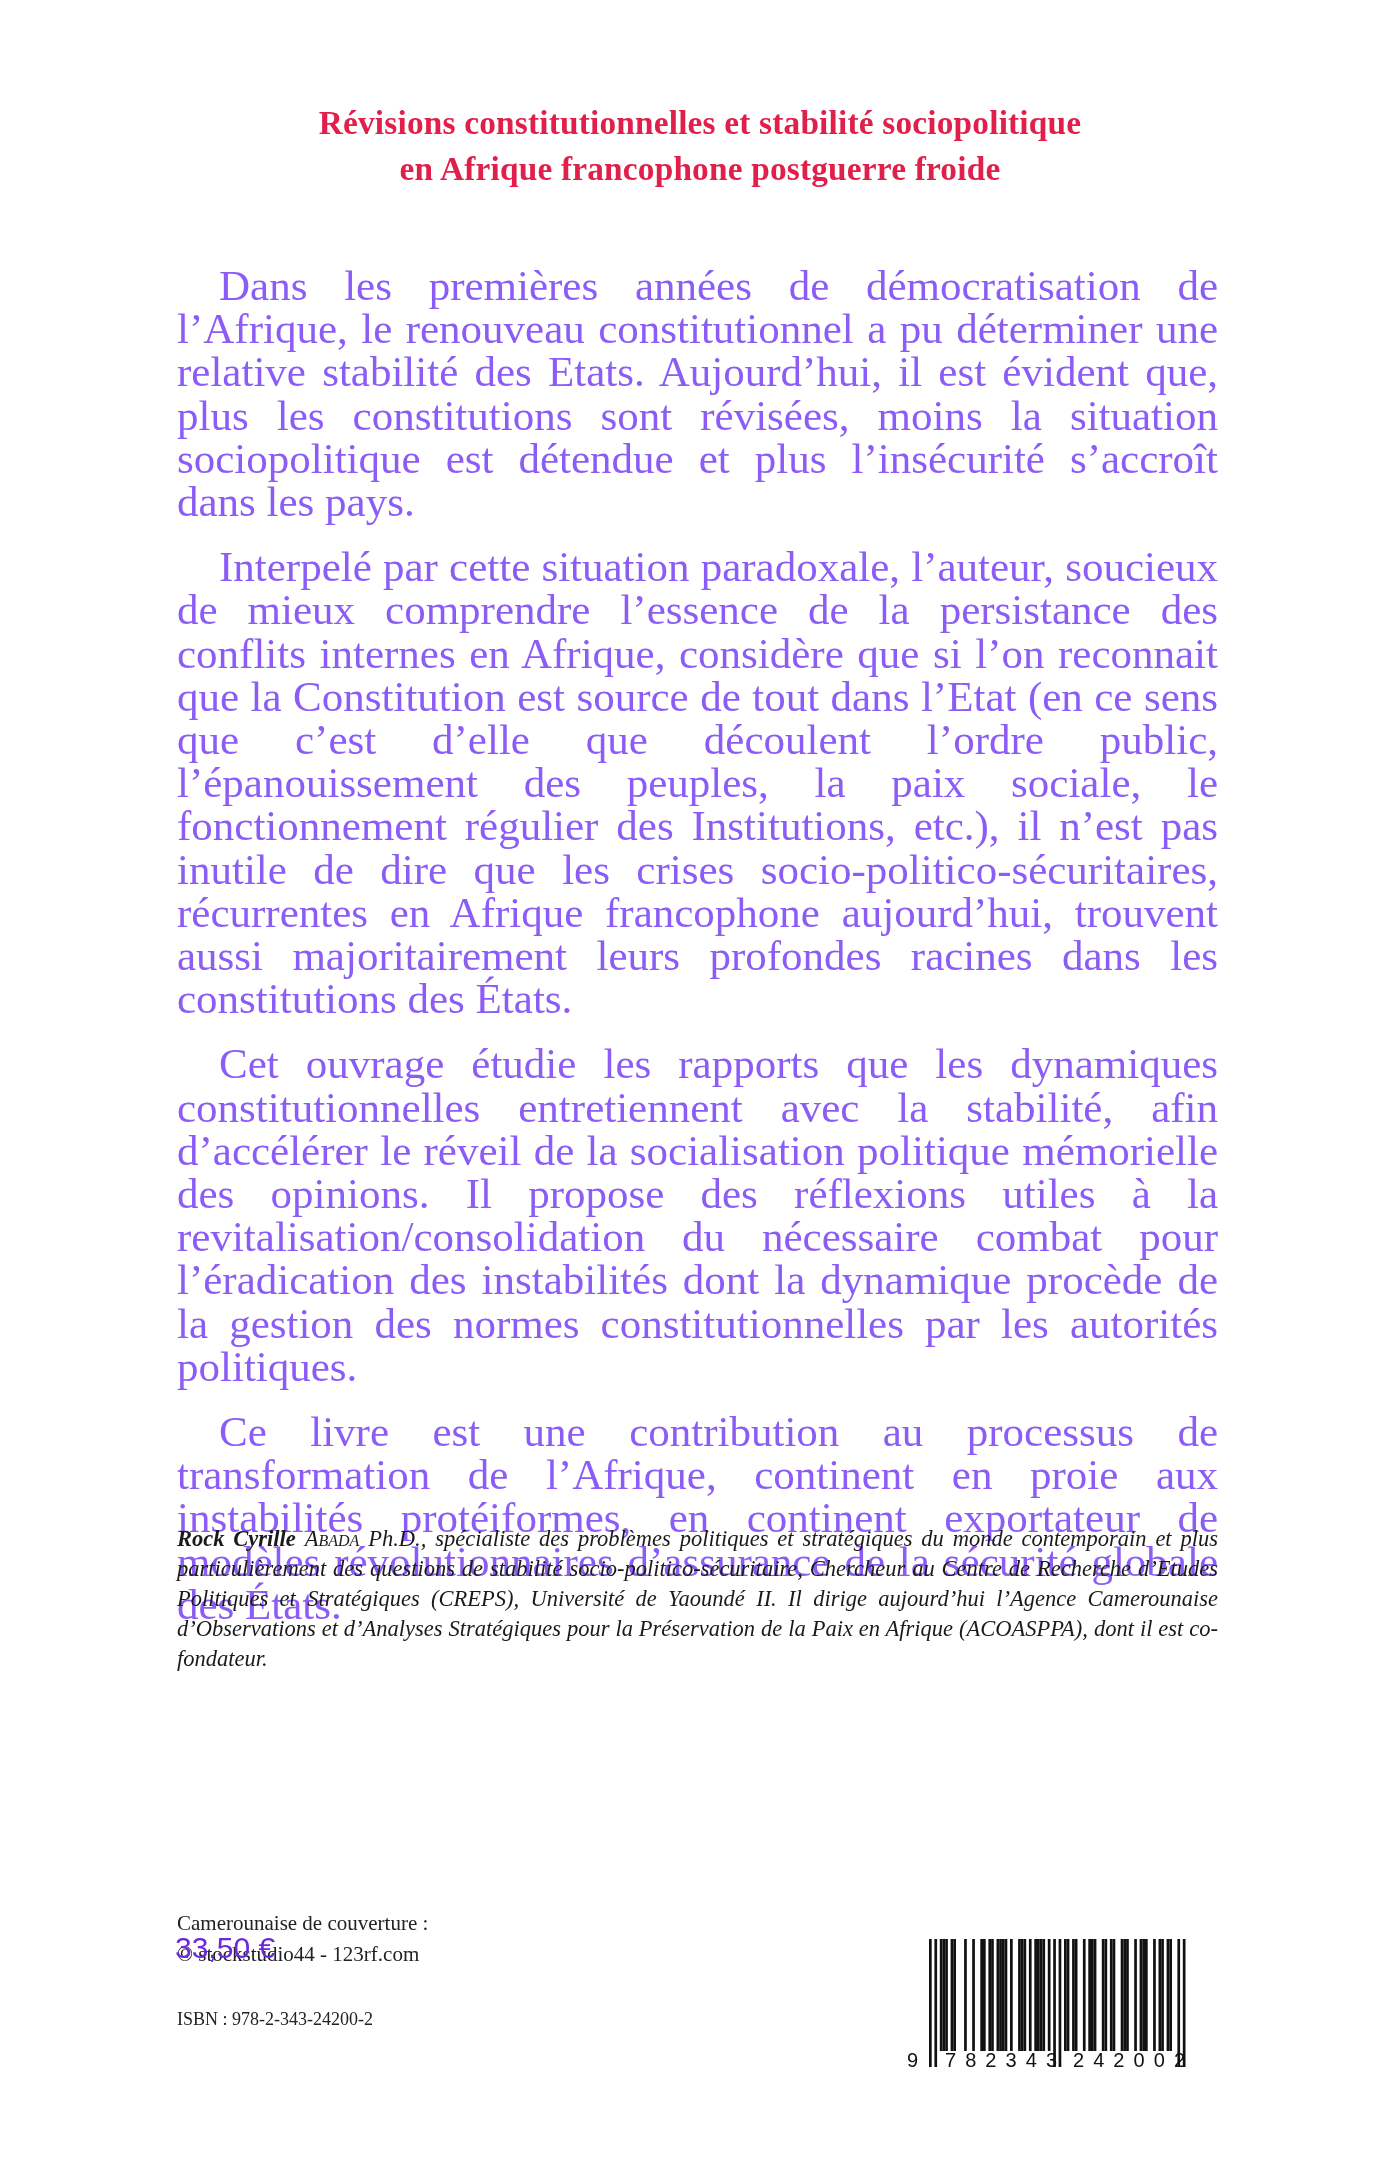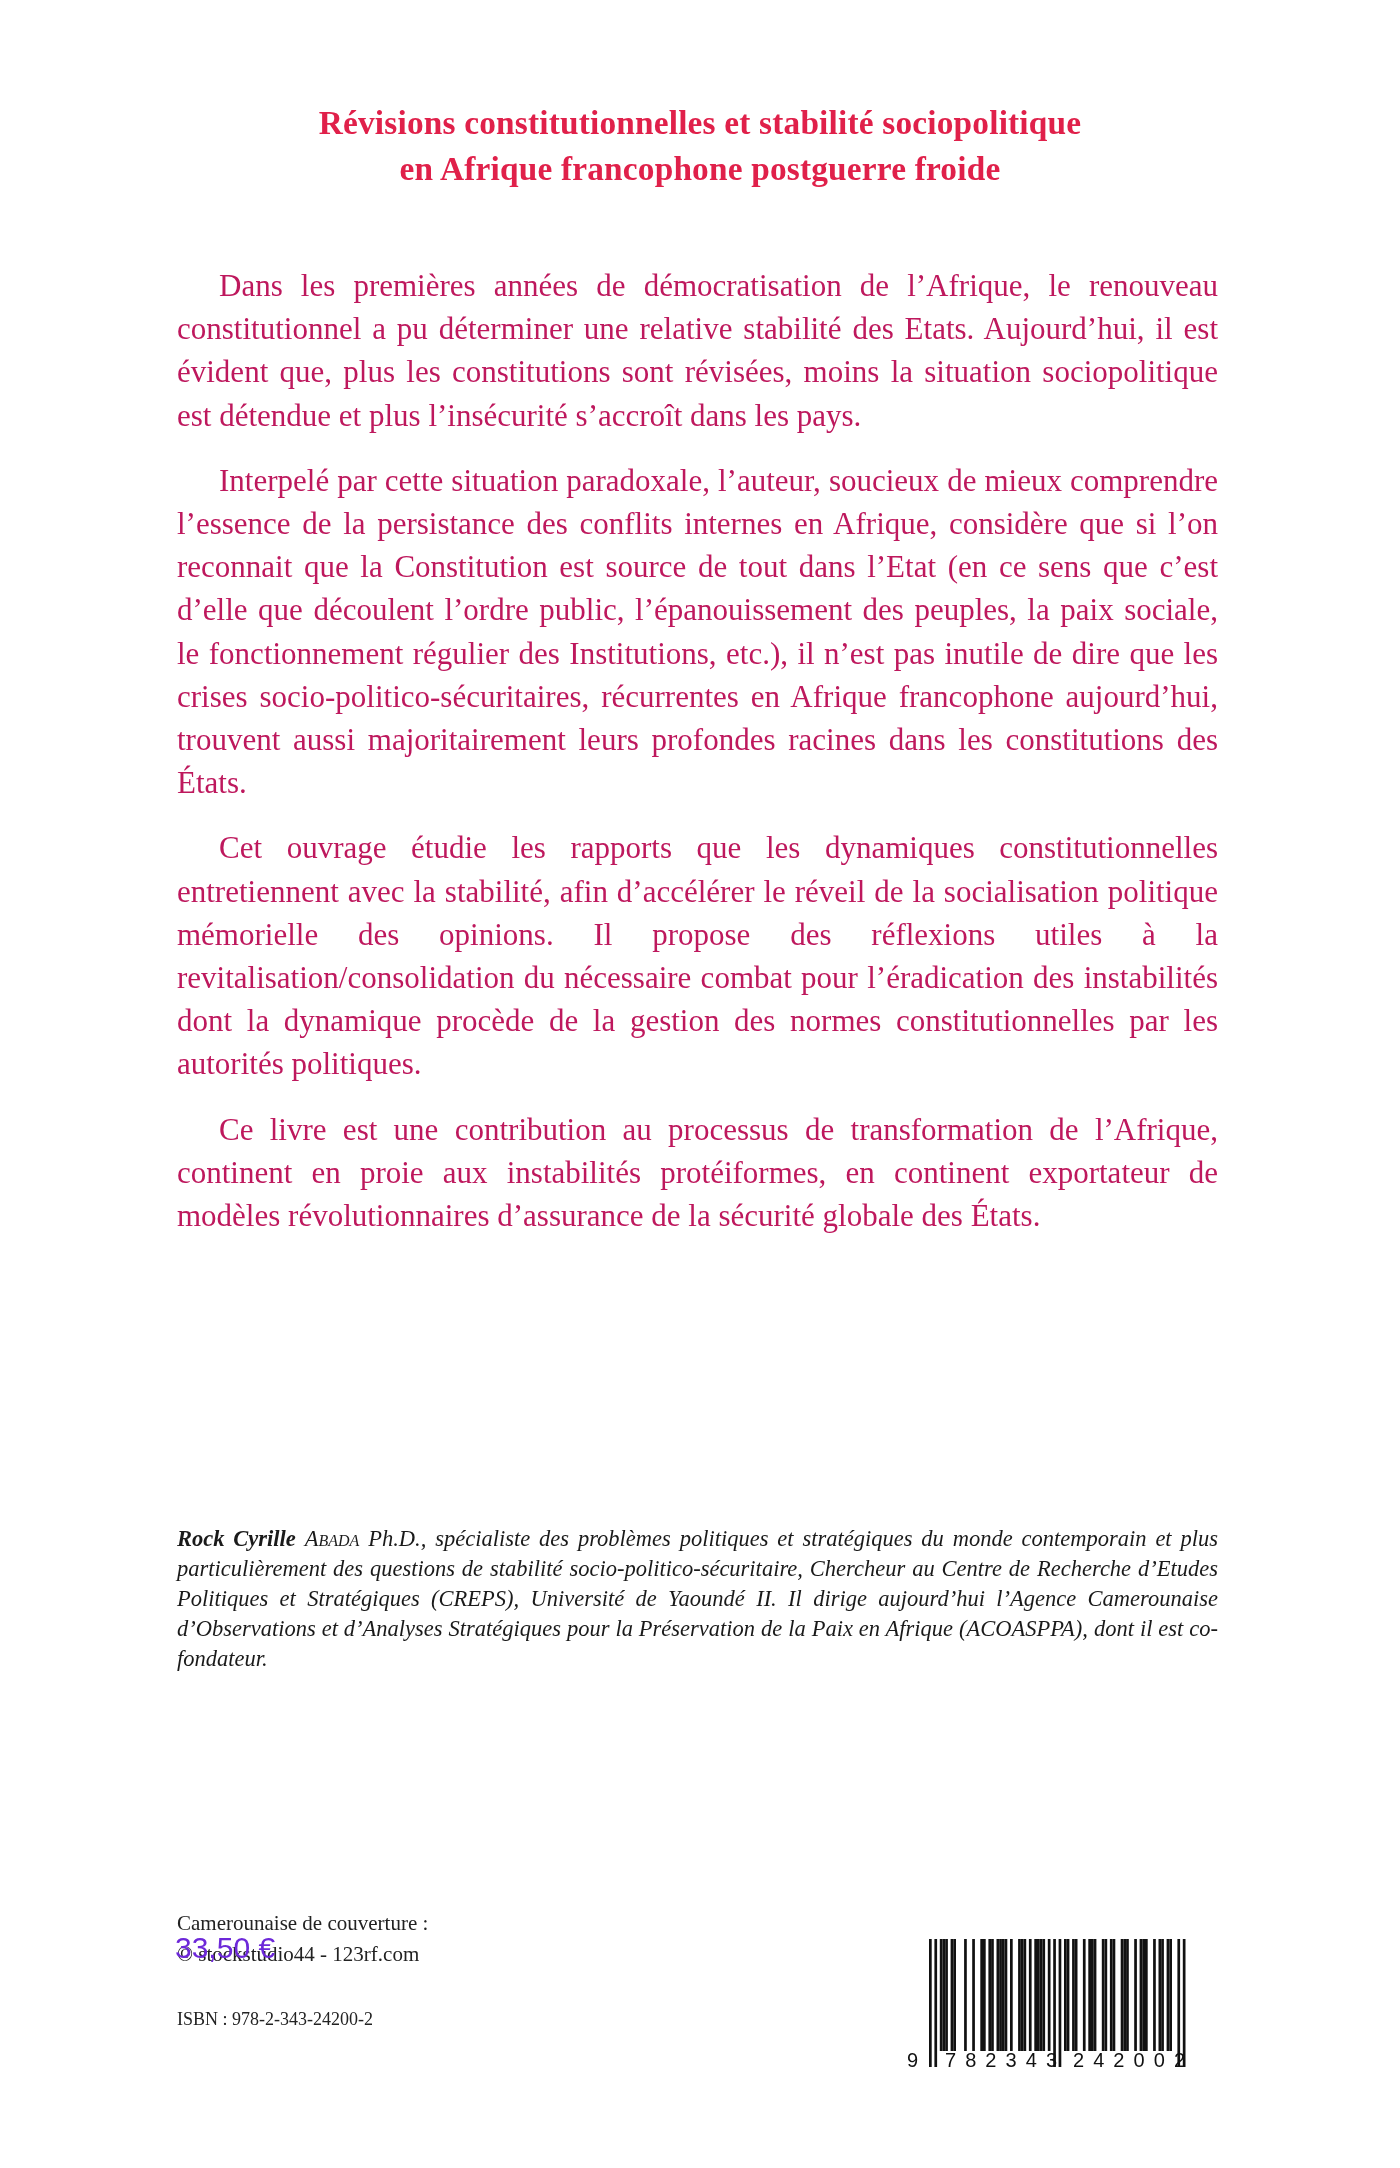--- a/index.html
+++ b/index.html
@@ -29,24 +29,24 @@
       transform: scaleX(0.98);
     }
     .title div { white-space: nowrap; }
 
     .body-text {
       position: absolute;
       left: 177px;
       top: 264px;
       width: 1041px;
       font-family: "Liberation Serif", serif;
-      font-size: 31px;
+      font-size: 43px;
       line-height: 43.2px;
       text-align: justify;
-      color: #be185d;
+      color: #8b5cf6;
     }
     .body-text p {
       margin: 0 0 22px 0;
       text-indent: 42px;
       hyphens: manual;
     }
 
     .bio {
       position: absolute;
       left: 177px;

